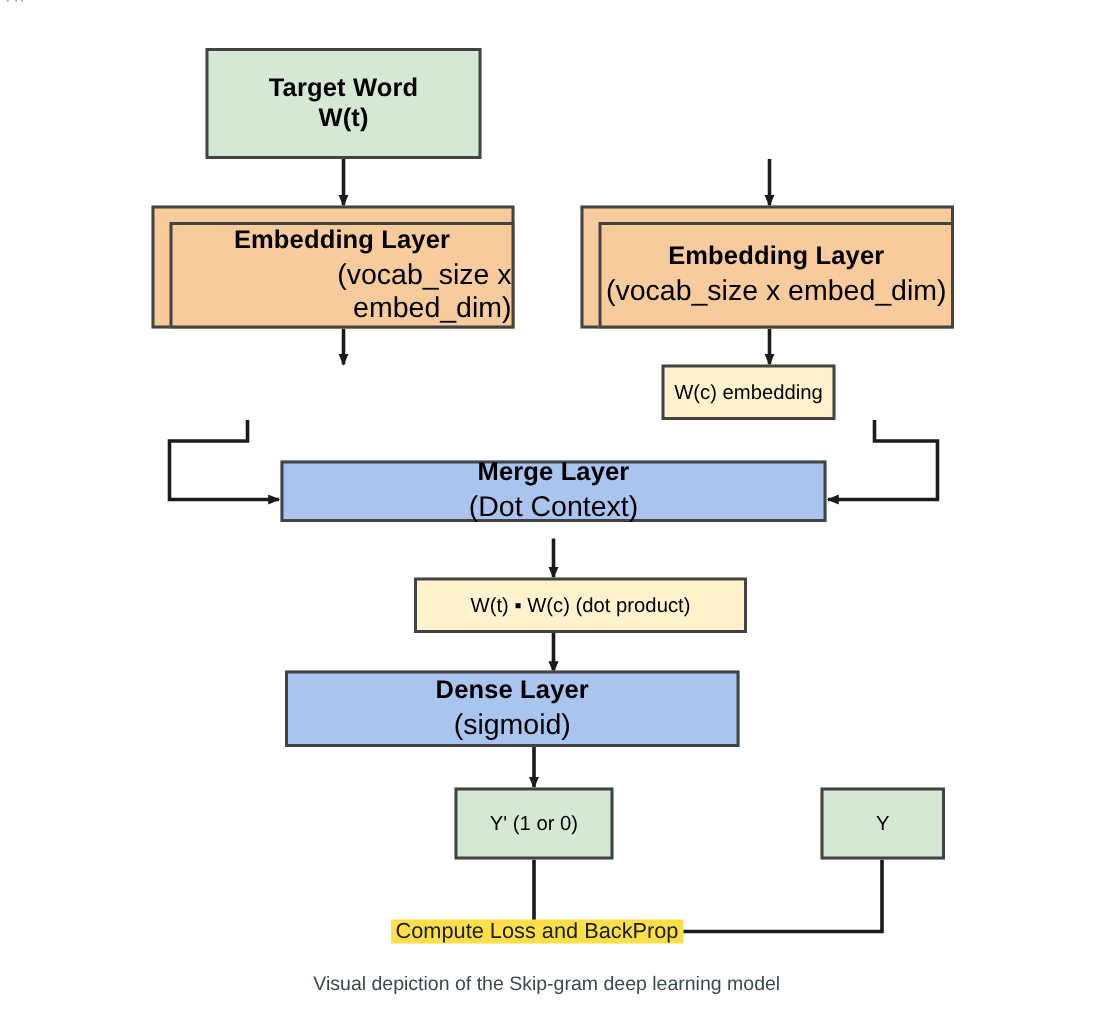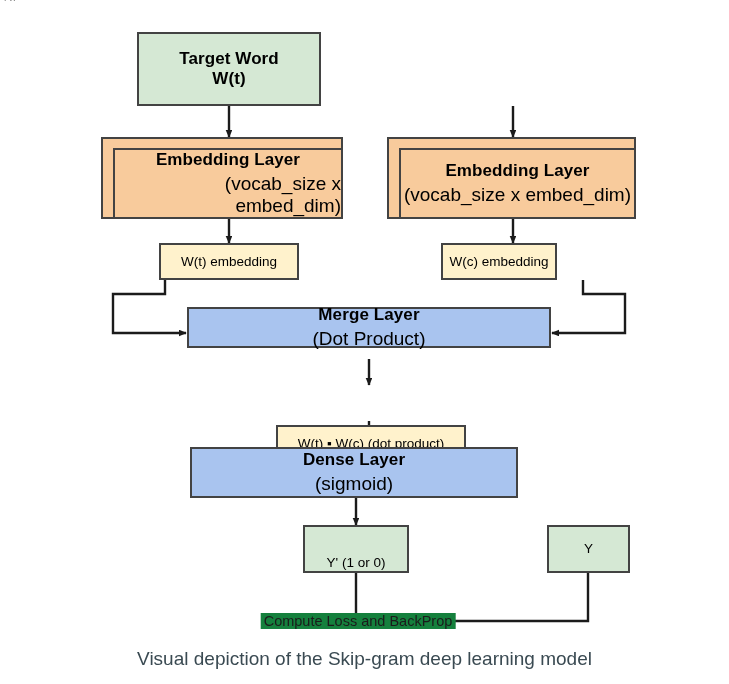--- a/index.html
+++ b/index.html
@@ -61,30 +61,30 @@
     box-sizing: border-box;
     border: 2px solid #434343;
     background: #f8cb9c;
   }
 
   .caption {
     position: absolute;
     left: 0;
     width: 729px;
     text-align: center;
-    font-size: 19px;
+    font-size: 13px;
     color: #3a4a52;
     font-family: "Liberation Sans", sans-serif;
   }
 
   .edge-label {
     position: absolute;
     font-size: 14.5px;
     color: #1b1b1b;
-    background: #15803d;
+    background: #fde047;
     padding: 0 3px;
     white-space: nowrap;
   }
 
   .topmark {
     position: absolute;
     font-size: 11px;
     color: #8a8a8a;
     overflow: hidden;
     height: 5px;
@@ -147,43 +147,40 @@
     <div class="title">Embedding Layer</div>
     <div class="subtitle">(vocab_size x embed_dim)</div>
   </div>
 
   <div class="stack-back" style="left:387px; top:137px; width:249px; height:82px;"></div>
   <div class="node orange" style="left:399px; top:148px; width:237px; height:71px;">
     <div class="title">Embedding Layer</div>
     <div class="subtitle">(vocab_size x embed_dim)</div>
   </div>
 
-  <div class="node cream" style="left:159px; top:243px; width:140px; height:37px;">
-    <div class="plain">W(t) embedding</div>
-  </div>
 
   <div class="node cream" style="left:441px; top:243px; width:116px; height:37px;">
     <div class="plain">W(c) embedding</div>
   </div>
 
   <div class="node blue" style="left:187px; top:307px; width:364px; height:41px;">
     <div class="title">Merge Layer</div>
-    <div class="subtitle">(Dot Product)</div>
+    <div class="subtitle">(Dot Context)</div>
   </div>
 
-  <div class="node cream" style="left:276px; top:385px; width:190px; height:37px;margin-top:40px;">
+  <div class="node cream" style="left:276px; top:385px; width:222px; height:37px;">
     <div class="plain">W(t) ▪ W(c) (dot product)</div>
   </div>
 
-  <div class="node blue" style="left:190px; top:447px; width:328px; height:51px;">
+  <div class="node blue" style="left:190px; top:447px; width:303px; height:51px;">
     <div class="title">Dense Layer</div>
     <div class="subtitle">(sigmoid)</div>
   </div>
 
-  <div class="node green" style="left:303px; top:525px; width:106px; height:48px;justify-content:flex-end;">
+  <div class="node green" style="left:303px; top:525px; width:106px; height:48px;">
     <div class="plain">Y' (1 or 0)</div>
   </div>
 
   <div class="node green" style="left:547px; top:525px; width:83px; height:48px;">
     <div class="plain">Y</div>
   </div>
 
   <div class="edge-label" style="left:358px; top:613px; transform:translateX(-50%);">Compute Loss and BackProp</div>
 
   <div class="caption" style="top:648px;">Visual depiction of the Skip-gram deep learning model</div>

